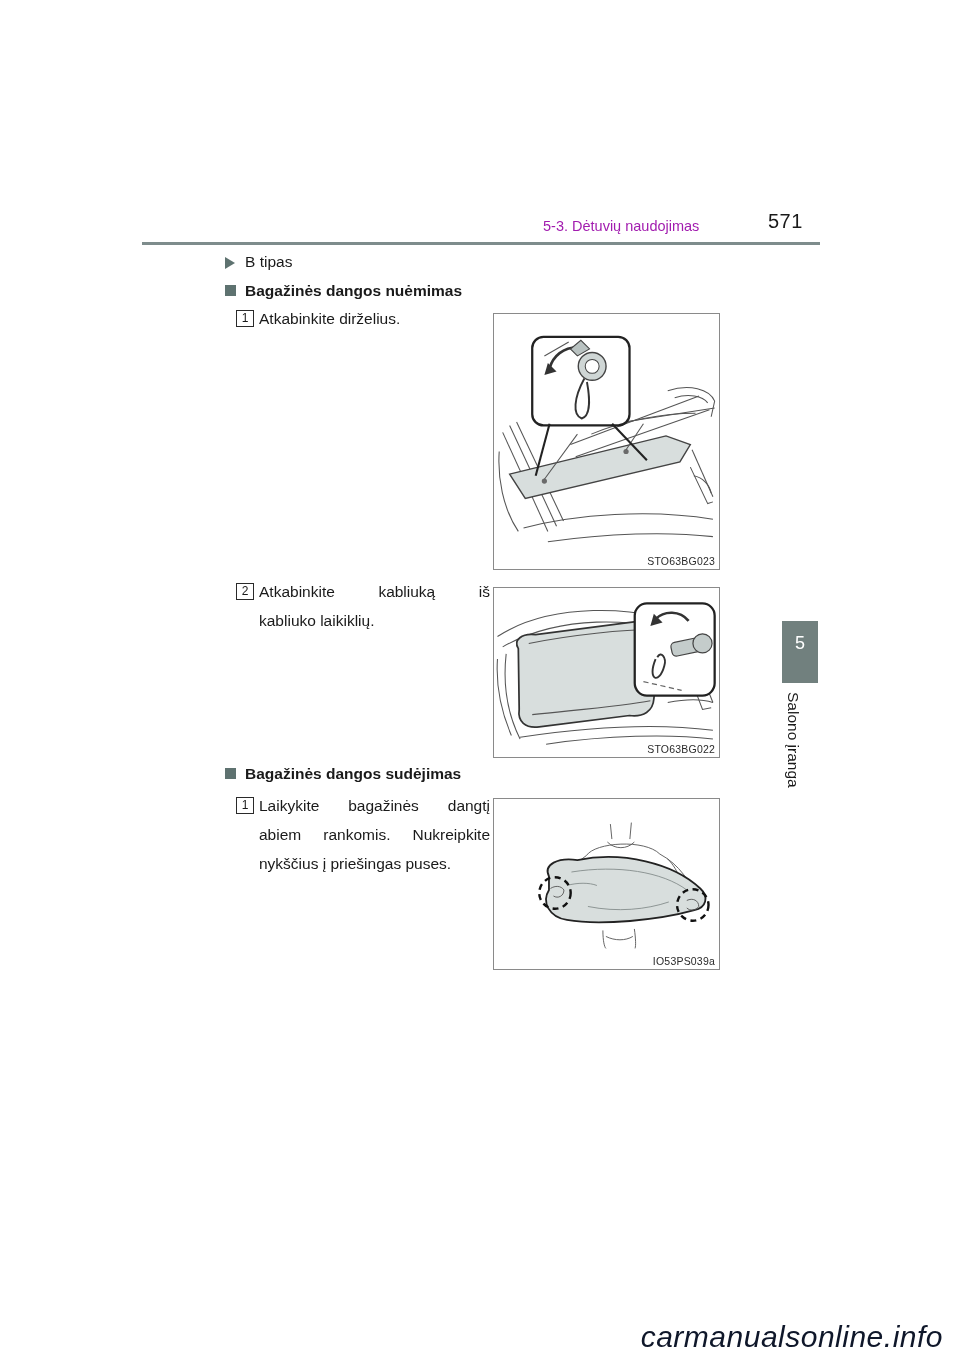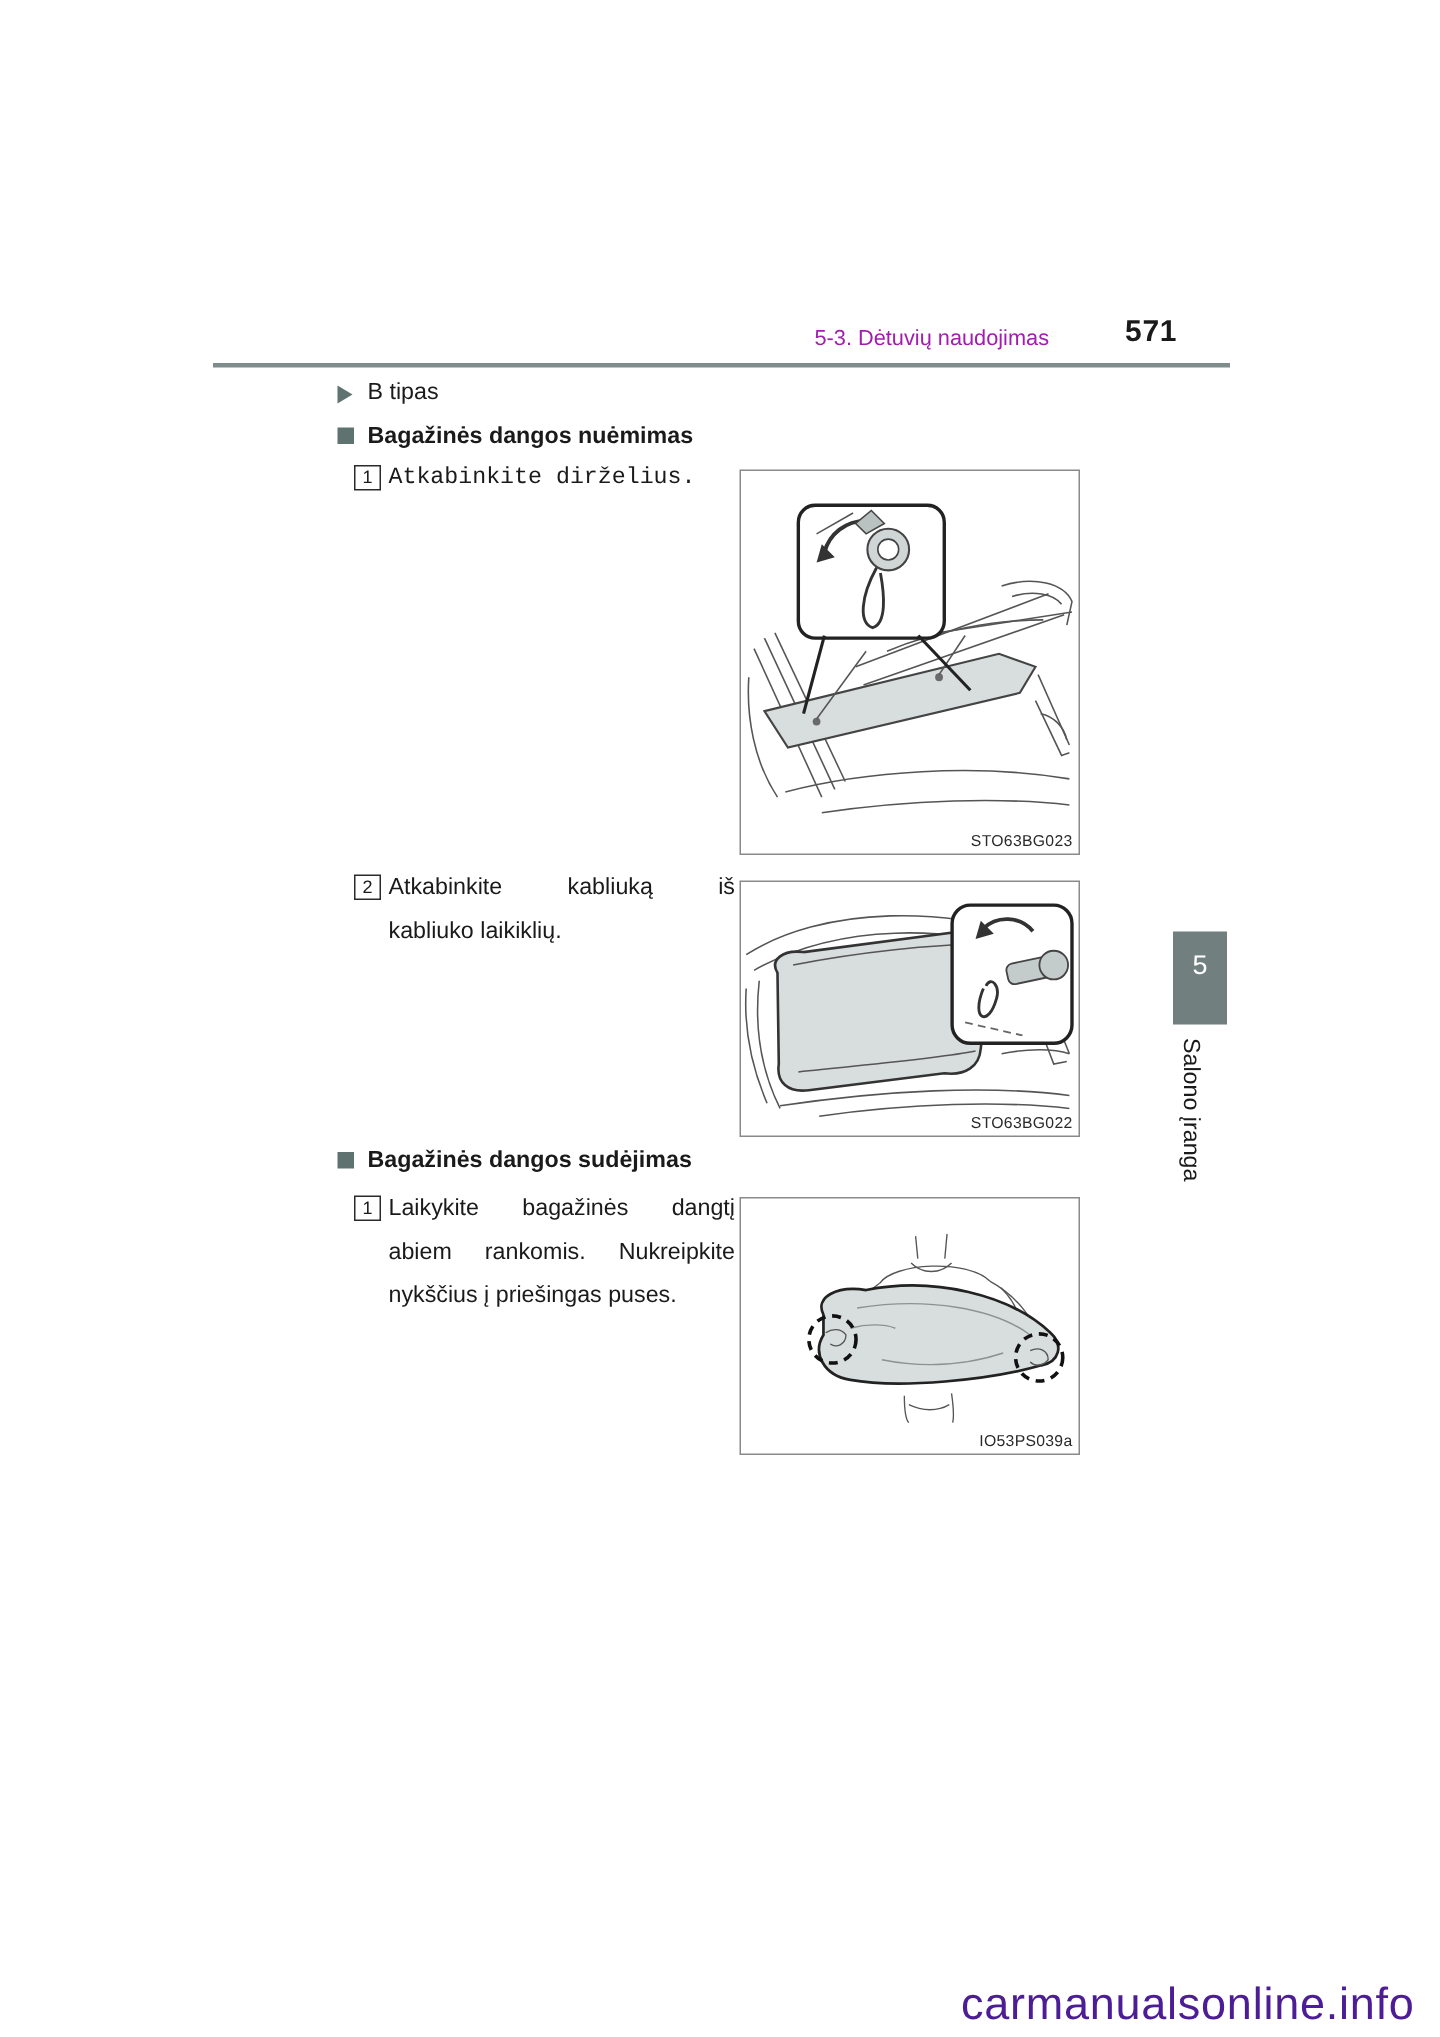--- a/index.html
+++ b/index.html
@@ -16,23 +16,23 @@
   
   .chapter-title {
     position: absolute;
     left: 543px; top: 218px;
     font-size: 14.5px;
     color: #a21caf;
     white-space: nowrap;
   }
   .page-number {
     position: absolute;
-    left: 750px; top: 210px;
+    left: 768px; top: 210px;
     font-size: 20px;
-    font-weight: bold;
+    font-weight: normal;
     letter-spacing: 0.5px;
   }
   .header-rule {
     position: absolute;
     left: 142px; top: 242px;
     width: 678px; height: 3px;
     background: #7e8c8c;
   }
 
   
@@ -82,21 +82,21 @@
   .num-2a { left: 236px; top: 583px; }
   .num-1b { left: 236px; top: 797px; }
 
   .step-text {
     position: absolute;
     left: 259px;
     width: 231px;
     font-size: 15.5px;
     line-height: 29px;
   }
-  .text-1a { top: 304px; font-family: Liberation Mono, monospace; }
+  .text-1a { top: 304px; }
   .text-2a { top: 577px; }
   .text-1b { top: 791px; }
   .jline { text-align: justify; text-align-last: justify; }
 
   
   .figure {
     position: absolute;
     left: 493px;
     width: 227px;
     border: 1px solid #8a8a8a;
@@ -135,22 +135,23 @@
     font-size: 15.5px;
     color: #1a1a1a;
     white-space: nowrap;
   }
 
   
   .watermark {
     position: absolute;
     right: 17px; top: 1320px;
     font-size: 30px;
-    color: #4c1d95;
+    color: #0f172a;
     letter-spacing: 0.5px;
+    font-style: italic;
   }
 
   .lineart { stroke: #555; stroke-width: 1.2; fill: none; }
   .bold-line { stroke: #222; stroke-width: 2.4; fill: none; }
 </style>
 </head>
 <body>
 
 <div class="page">
 

